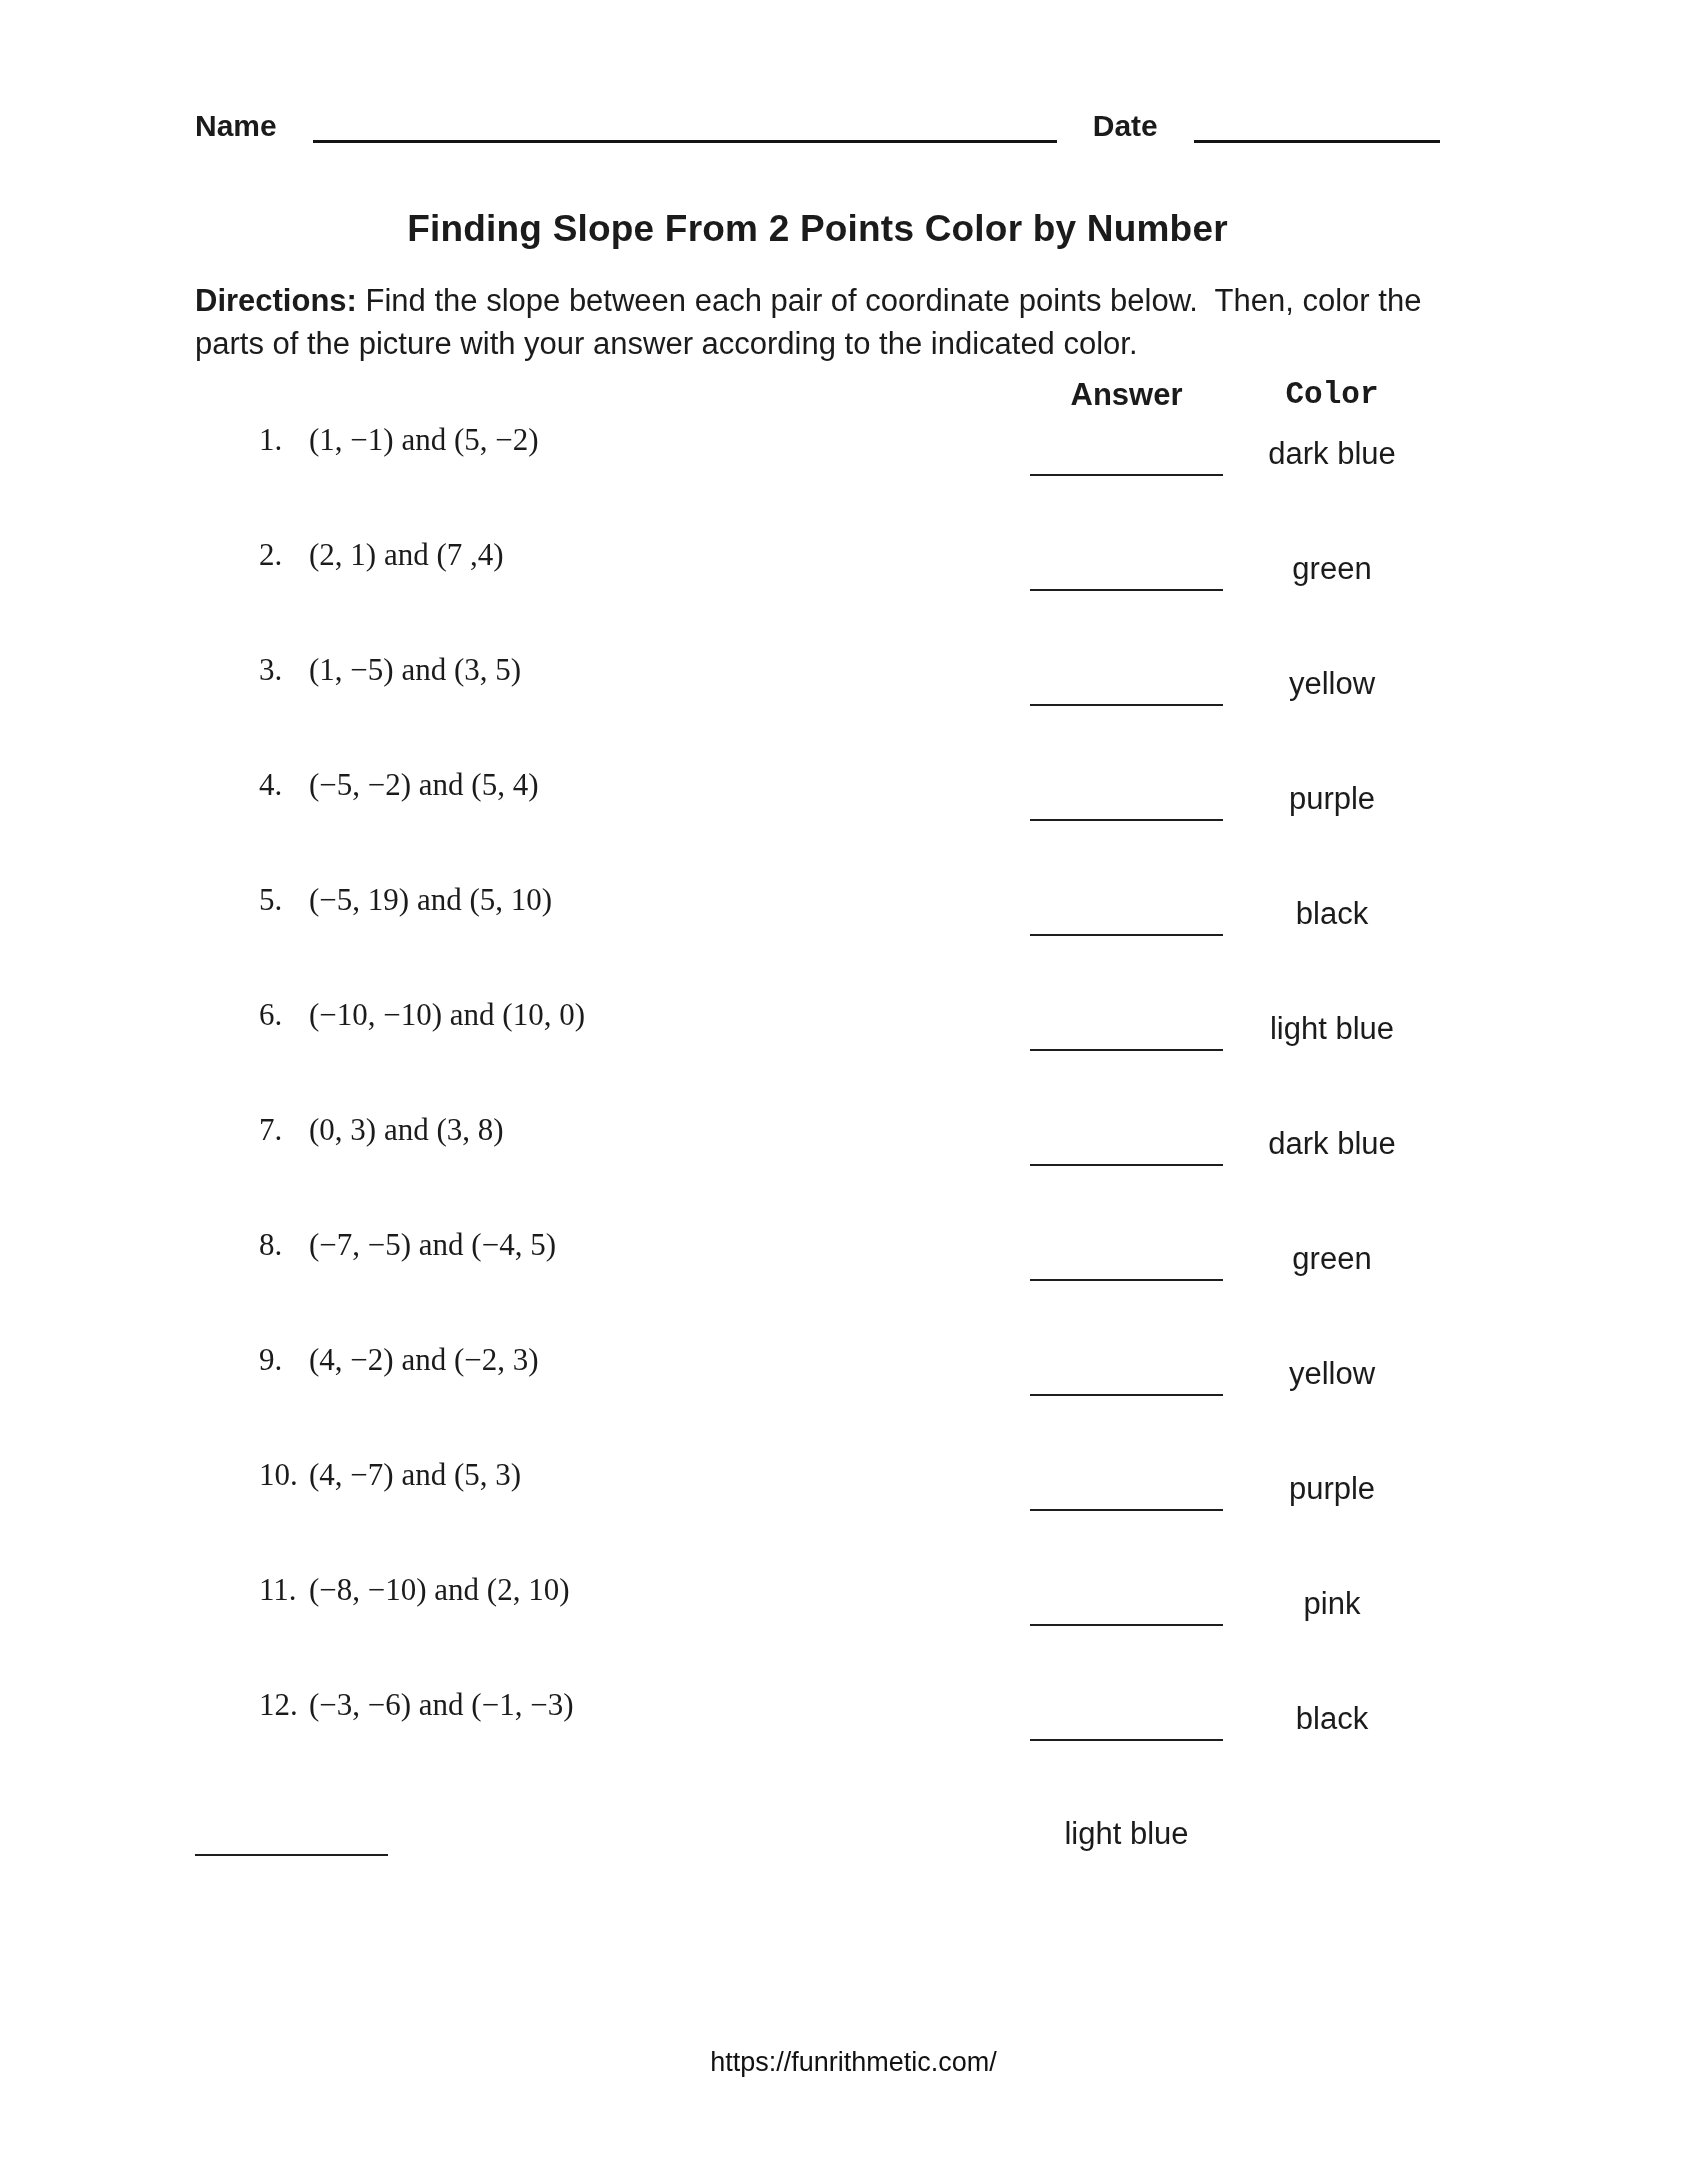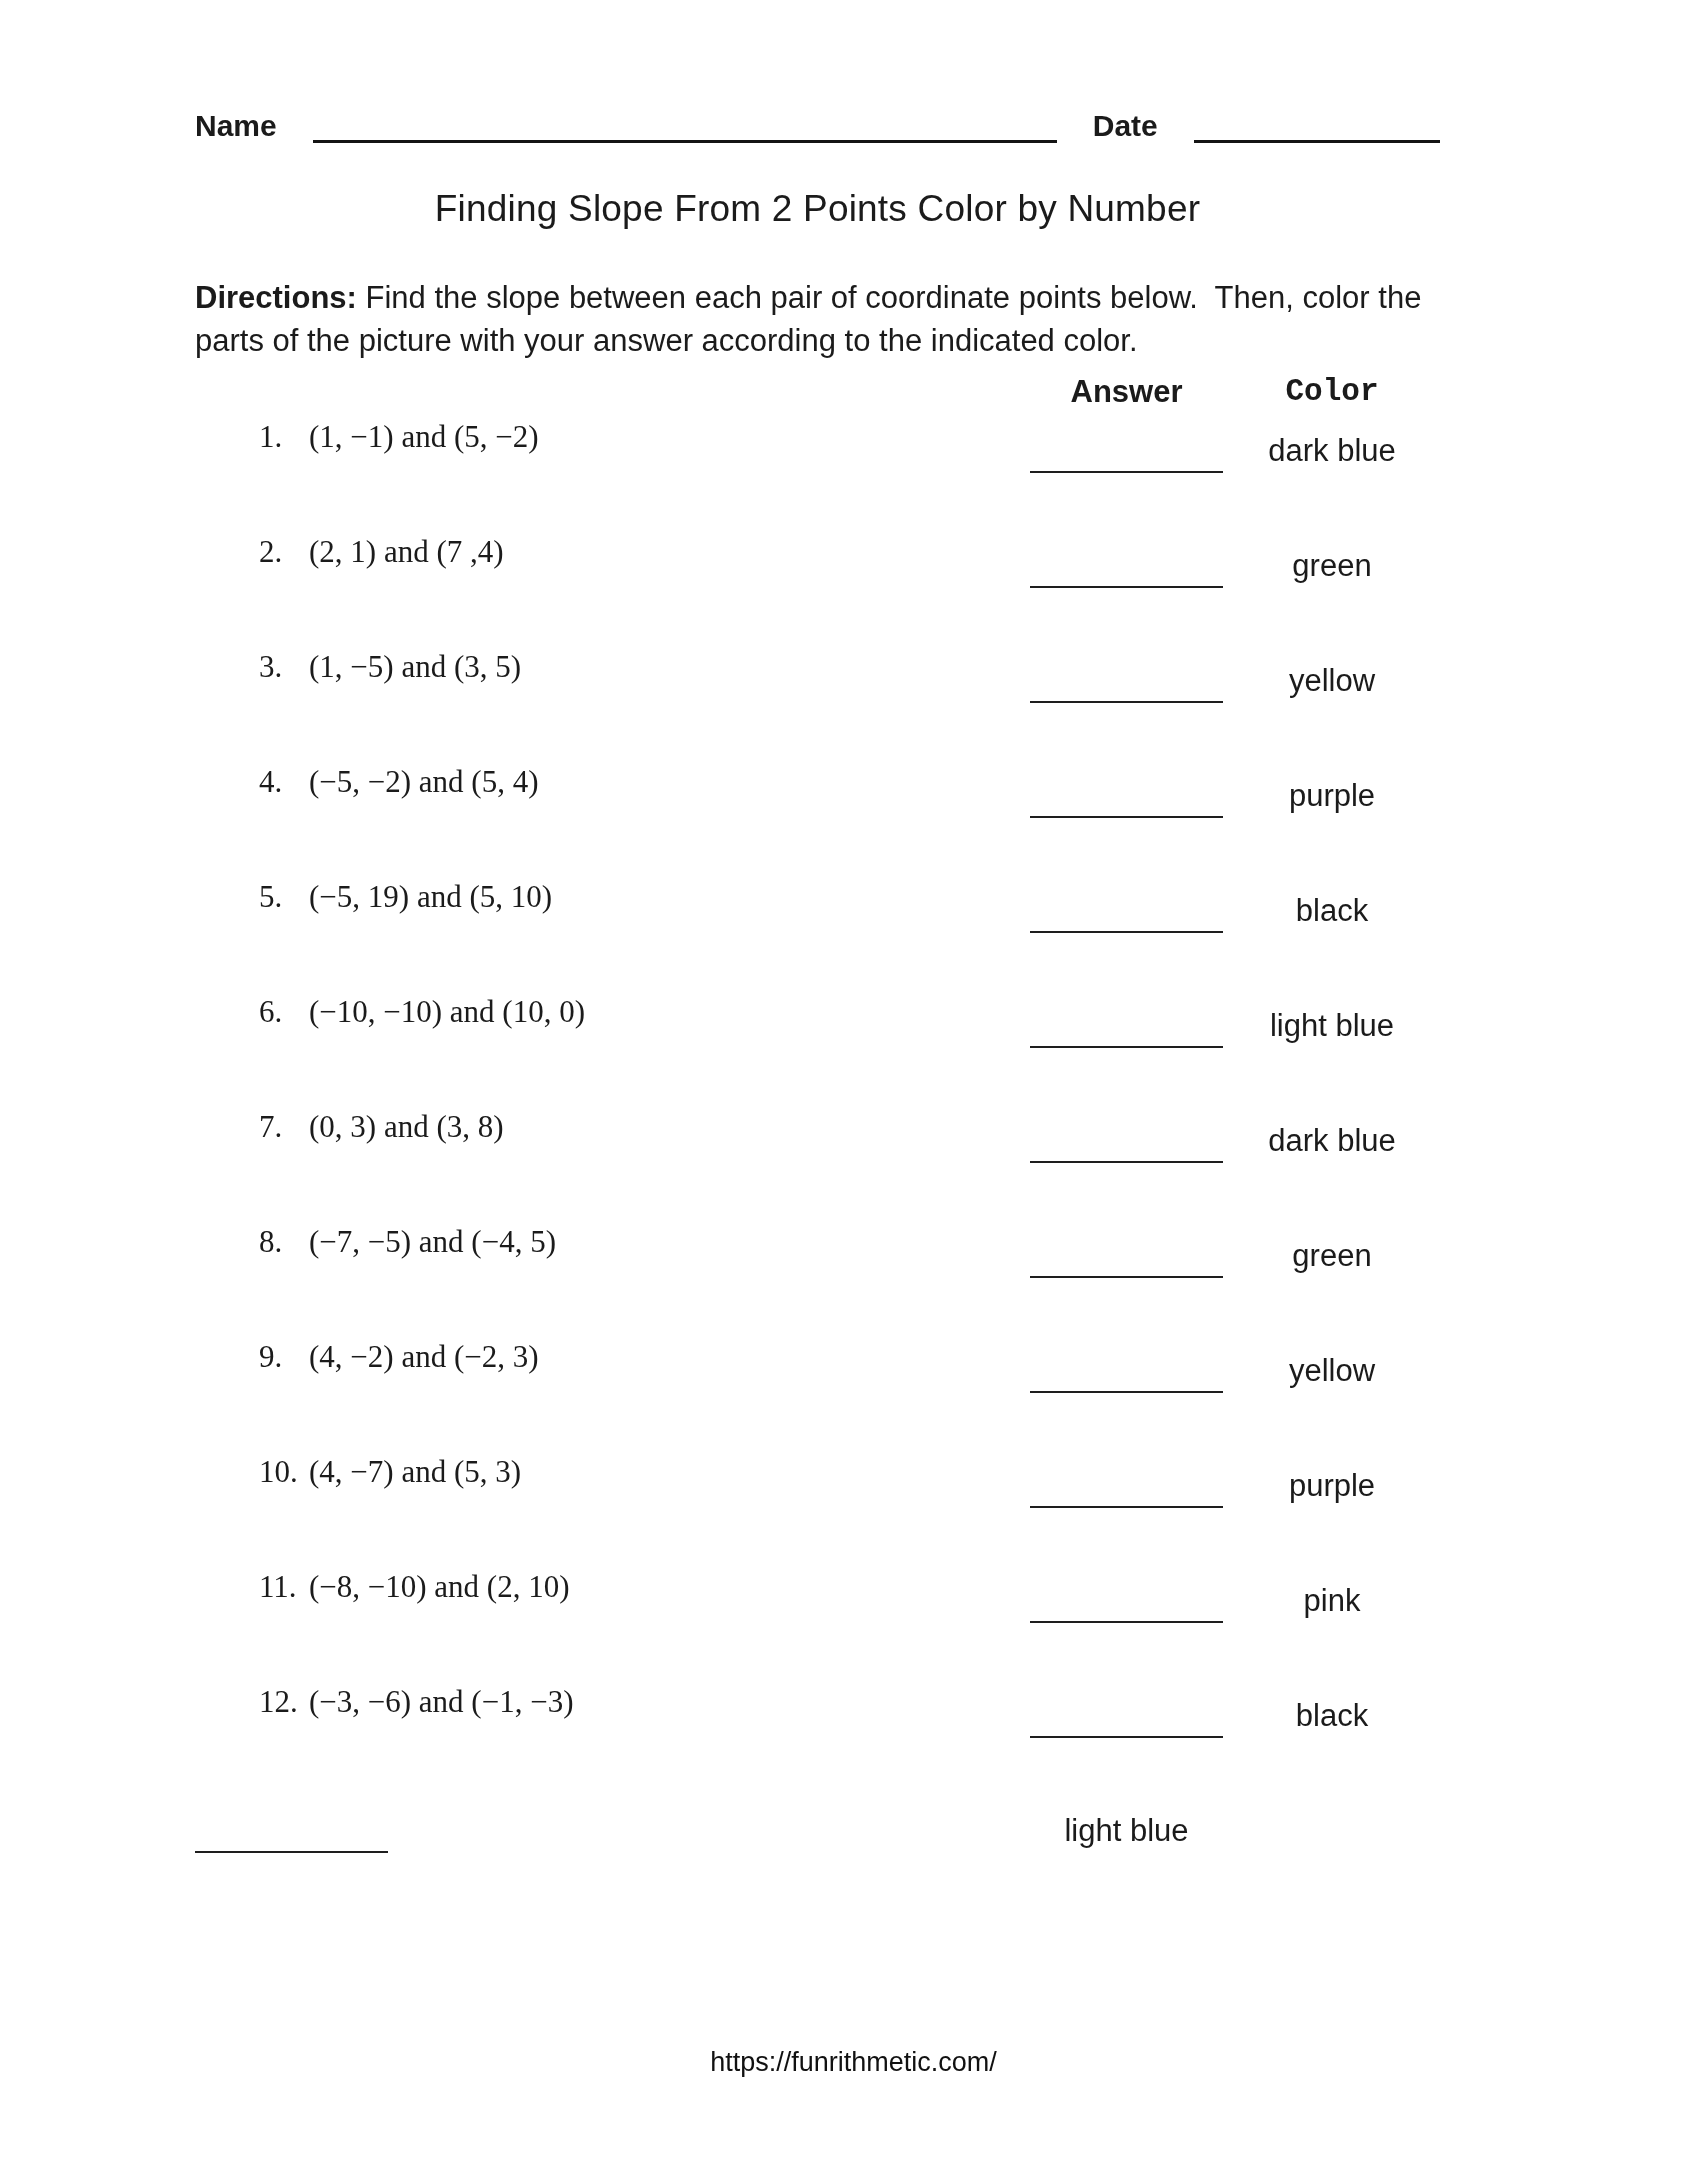--- a/index.html
+++ b/index.html
@@ -30,31 +30,31 @@
   .nd-label { line-height: 34px; white-space: nowrap; }
   .nd-line {
     border-bottom: 3px solid #141414;
     height: 34px;
   }
   .nd-line.name-line { width: 744px; }
   .nd-line.date-line { flex: 1; }
 
   
   .title {
-    margin-top: 43px;
+    margin-top: 63px;
     text-align: center;
     font-size: 37px;
-    font-weight: 400;
+    font-weight: 700;
     line-height: 46px;
     letter-spacing: 0.2px;
   }
 
   
   .directions {
-    margin-top: 44px;
+    margin-top: 27px;
     font-size: 31px;
     line-height: 43px;
     max-width: 1238px;
     white-space: pre-wrap;
   }
   .directions-label { font-weight: 700; }
 
   
   .col-headers {
     margin-top: 12px;

